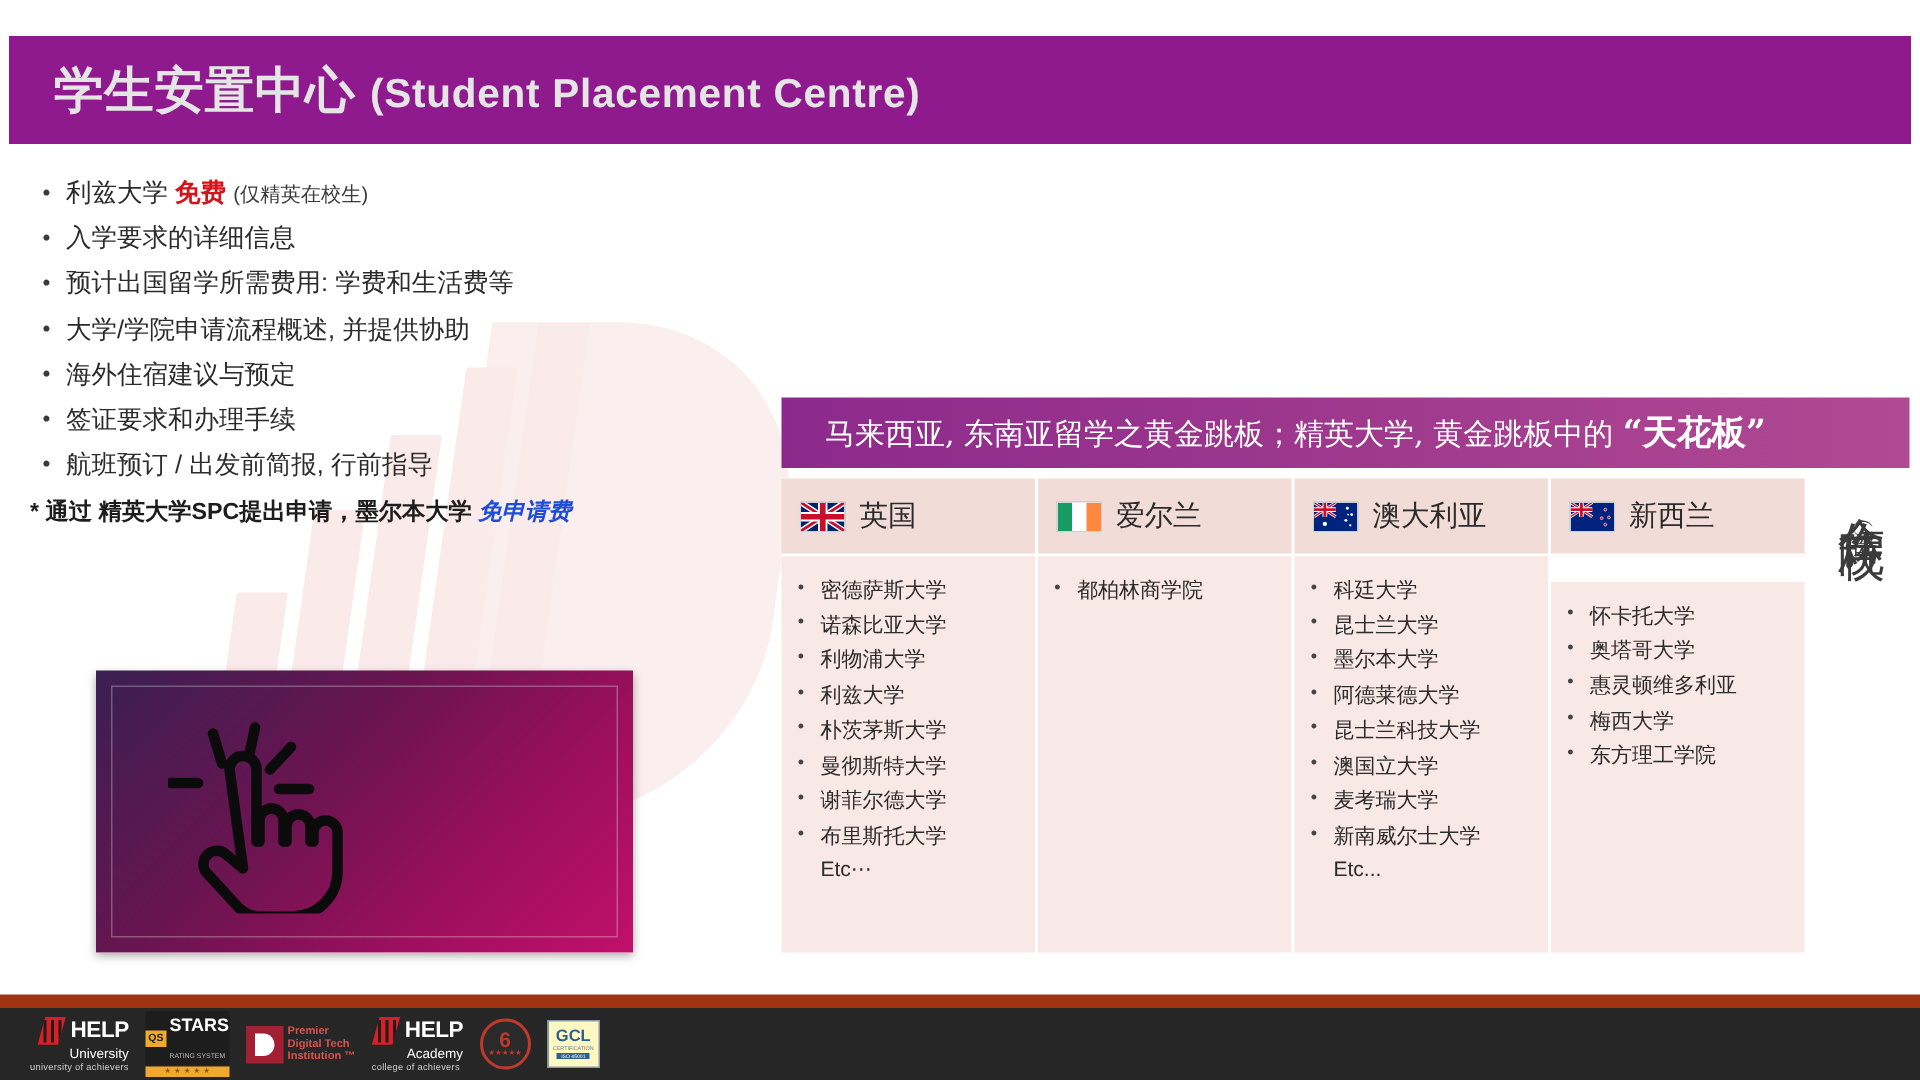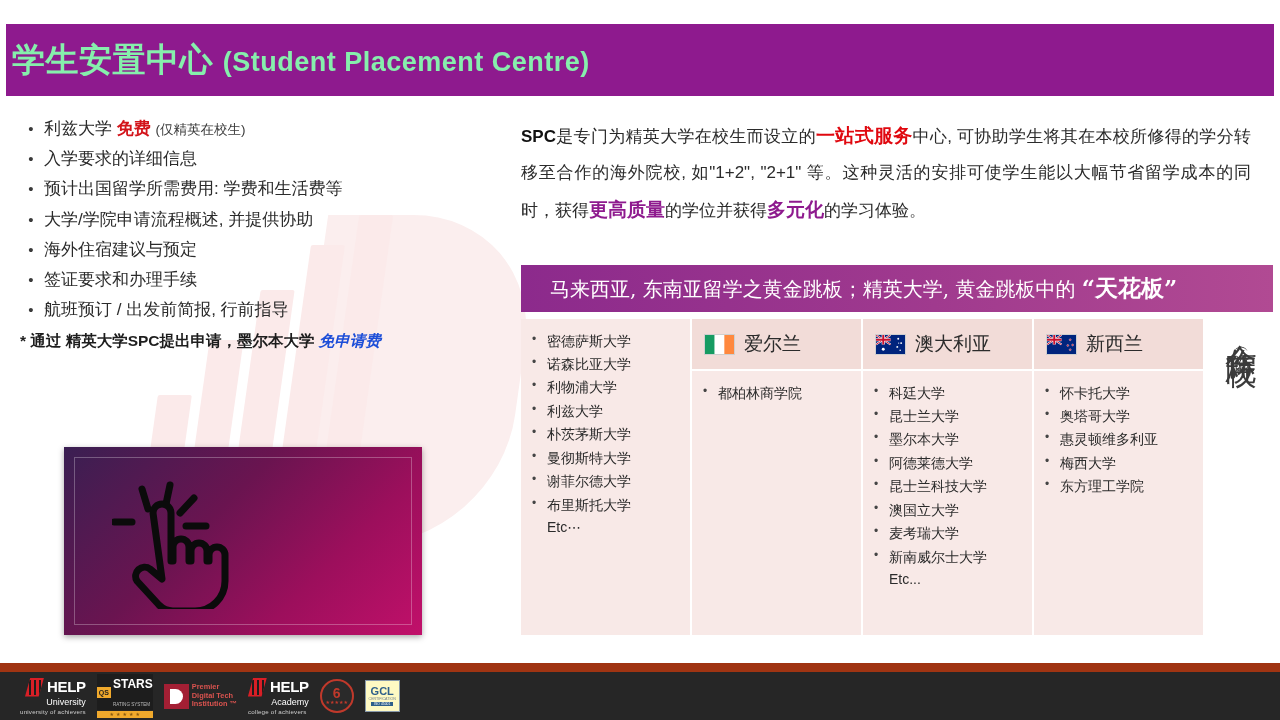--- a/index.html
+++ b/index.html
@@ -16,21 +16,21 @@
   .wm-arc{position:absolute;right:-10px;top:0px;width:215px;height:330px;
           border-radius:0 130px 130px 0;background:#fbeeee;}
 
   
   #titlebar{
     position:absolute;left:6px;top:24px;width:1268px;height:72px;
     background:#8e1a8e;
     display:flex;align-items:center;
   }
   #titlebar .t{
-    color:#86efac;padding-left:6px;white-space:nowrap;
+    color:#e5e5e5;padding-left:30px;white-space:nowrap;
     font-size:33px;font-weight:bold;letter-spacing:.5px;
   }
   #titlebar .t .en{font-size:27px;font-weight:bold;}
 
   
   #leftcol{position:absolute;left:18px;top:120px;width:490px;}
   .bullet{
     display:flex;align-items:flex-start;margin-bottom:11.5px;
     font-size:17px;color:#2b2b2b;line-height:1.1;
   }
@@ -77,21 +77,21 @@
     font-family:"DejaVu Serif","Liberation Serif",serif;
   }
   #subbanner .s b{font-size:23px;font-weight:bold;}
 
   
   #table{
     position:absolute;left:521px;top:319px;width:682px;height:316px;
     display:flex;background:#ffffff;
   }
   .col{flex:1;display:flex;flex-direction:column;border-right:2px solid #ffffff;}
-  .col:last-child{border-right:none;}
+  .col:last-child{border-right:none;gap:17px;}
   .col .head{
     height:52px;background:#f2dcd8;display:flex;align-items:center;gap:9px;
     padding-left:12px;box-sizing:border-box;border-bottom:2px solid #ffffff;
   }
   .col .head .cname{font-size:19px;color:#2b2b2b;white-space:nowrap;}
   .col .body{flex:1;background:#f8e9e7;padding:10px 0 0 0;}
   .uitem{display:flex;align-items:flex-start;font-size:14px;color:#2b2b2b;
          line-height:1.32;padding:2.5px 0;}
   .uitem .d{width:26px;flex:0 0 26px;text-align:center;font-size:12px;color:#444;}
   .uitem .n{flex:1;padding-right:4px;}
@@ -232,29 +232,40 @@
         <line x1="36" y1="30" x2="30" y2="10"></line>
         <line x1="54" y1="25" x2="58" y2="6"></line>
         <line x1="68" y1="34" x2="82" y2="19"></line>
         <line x1="20" y1="43" x2="2" y2="43"></line>
         <line x1="74" y1="47" x2="94" y2="47"></line>
       </g>
       <path d="M41 34 a9 9 0 0 1 18 0 v48 h2 v-14 a8 8 0 0 1 16 0 v14 h2 v-10 a8 8 0 0 1 16 0 v10 h2 v-6 a8 8 0 0 1 16 0 v26 a30 30 0 0 1 -30 30 h-22 a20 20 0 0 1 -14 -6 l-22 -24 a9 9 0 0 1 13 -12 l12 10 z" fill="none" stroke="#0b0b0b" stroke-width="7" stroke-linejoin="round"></path>
     </svg>
   </div>
 
-  <div id="para"><span class="bold">SPC</span><span>是专门为精英大学在校生而设立的</span><span class="red">一站式服务</span><span>中心, 可协助学生将其在本校所修得的学分转移至合作的海外院校, 如"1+2", "2+1" 等。这种灵活的安排可使学生能以大幅节省留学成本的同时，获得</span><span class="purple">更高质量</span><span>的学位并获得</span><span class="purple">多元化</span><span>的学习体验。</span></div>
 
   <div id="subbanner">
     <div class="s"><span>马来西亚, 东南亚留学之黄金跳板；精英大学, 黄金跳板中的 </span><b>“天花板”</b></div>
   </div>
 
   <div id="table">
 
     <div class="col">
+      <div class="head">
+        <span class="flag">
+          <svg viewBox="0 0 60 40" preserveAspectRatio="none">
+            <rect width="60" height="40" fill="#012169"></rect>
+            <path d="M0,0 60,40 M60,0 0,40" stroke="#fff" stroke-width="8"></path>
+            <path d="M0,0 60,40 M60,0 0,40" stroke="#C8102E" stroke-width="4"></path>
+            <path d="M30,0 v40 M0,20 h60" stroke="#fff" stroke-width="13"></path>
+            <path d="M30,0 v40 M0,20 h60" stroke="#C8102E" stroke-width="8"></path>
+          </svg>
+        </span>
+        <span class="cname">英国</span>
+      </div>
       <div class="body">
         <div class="uitem">
             <span class="d">•</span>
             <span class="n">密德萨斯大学</span>
           </div>
         <div class="uitem">
             <span class="d">•</span>
             <span class="n">诺森比亚大学</span>
           </div>
         <div class="uitem">

